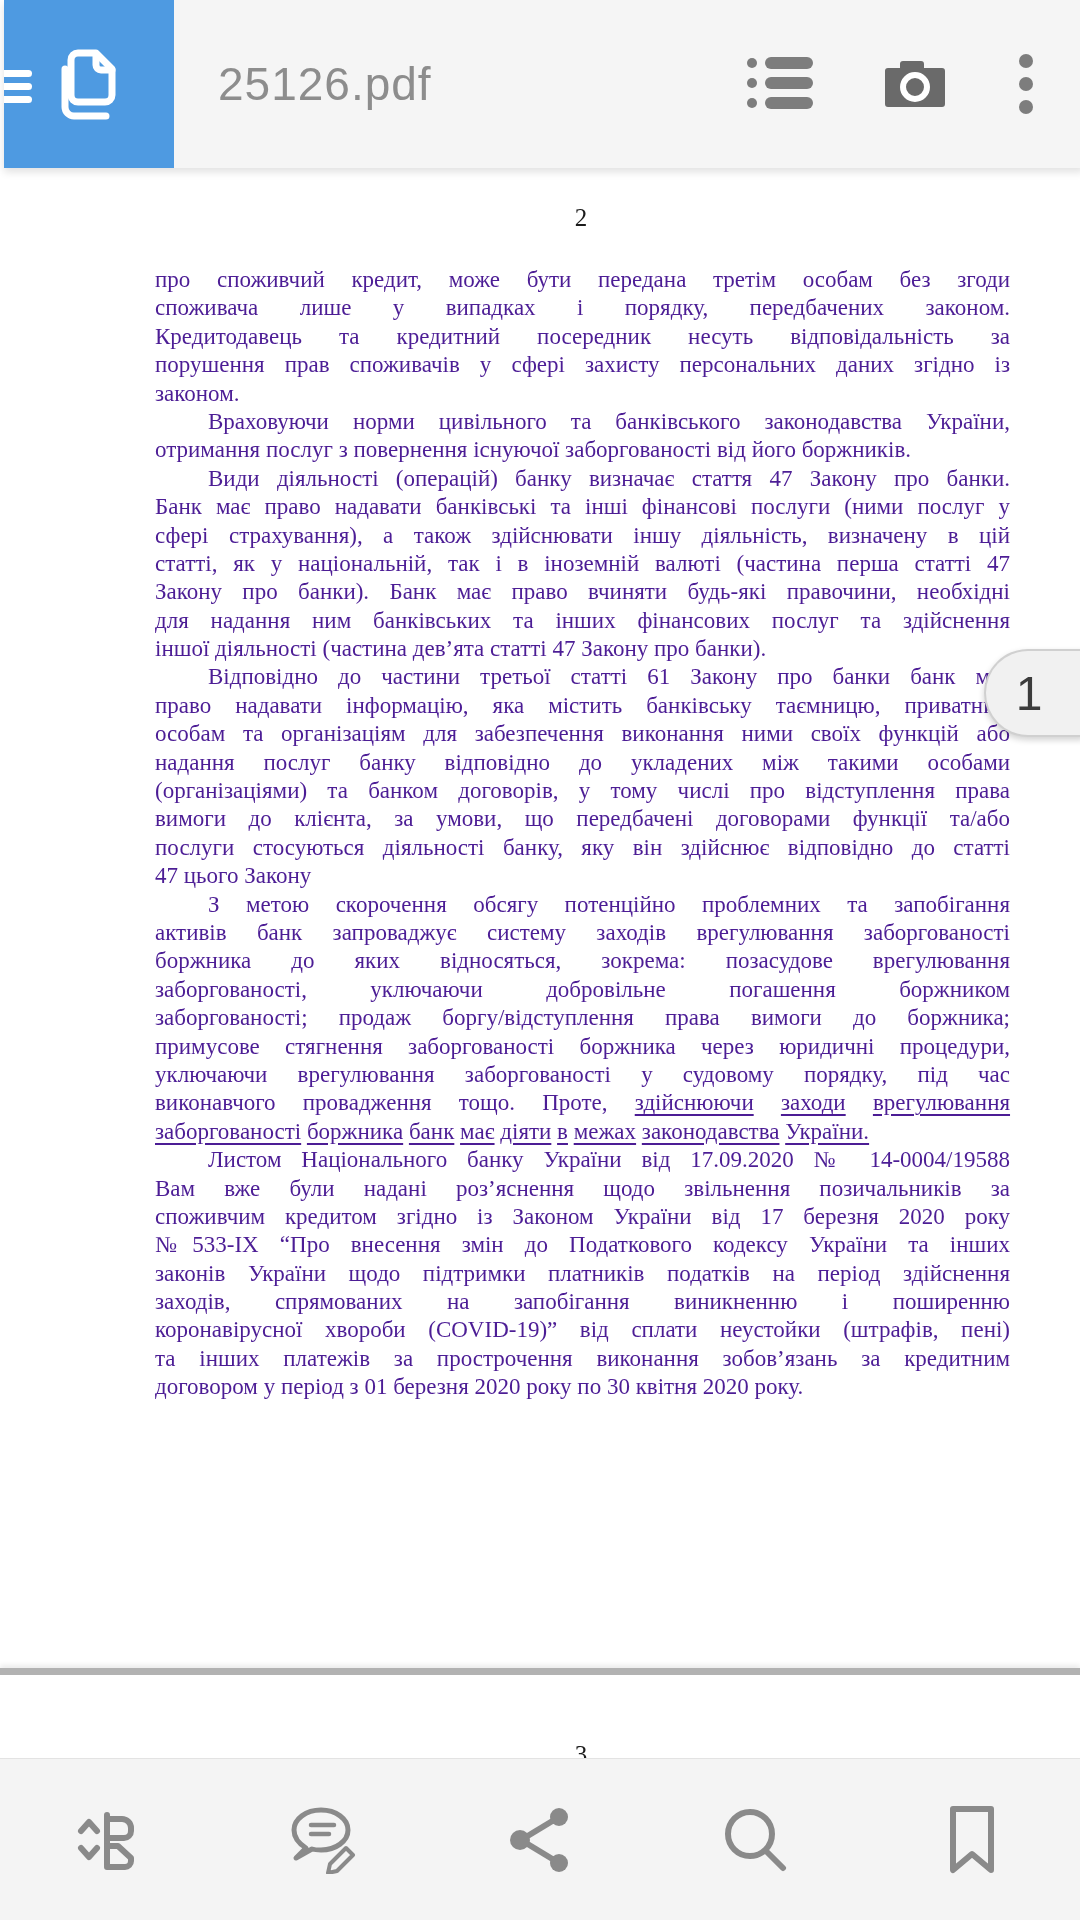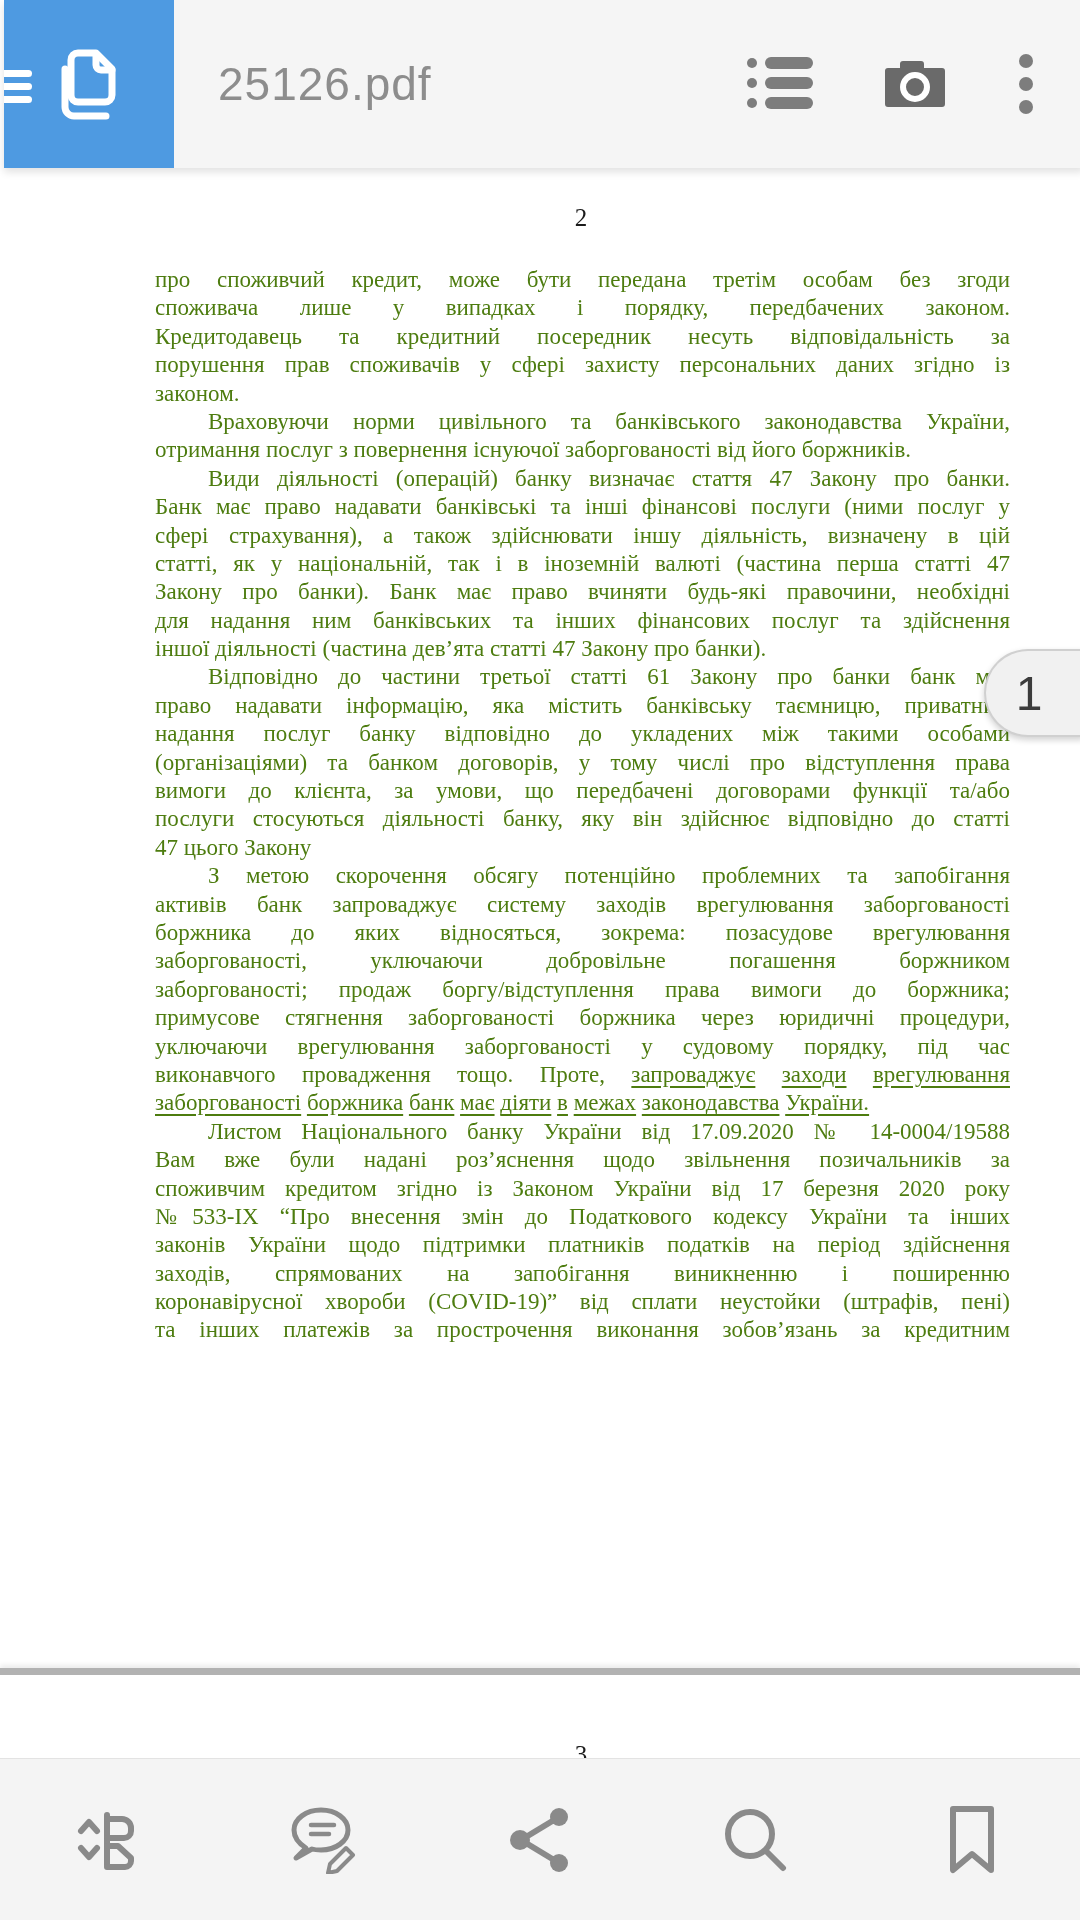--- a/index.html
+++ b/index.html
@@ -23,21 +23,21 @@
   .act-camera{left:868px;width:86px;}
   .act-menu{left:992px;width:60px;}
 
   
   .page1{position:absolute;top:168px;left:0;width:1080px;height:1500px;background:#ffffff;}
   .page-num{position:absolute;left:581px;transform:translateX(-50%);
             font-family:"Liberation Serif","DejaVu Serif",serif;font-size:25px;color:#1c1c1c;}
   .num2{top:36px;}
   .text-block{position:absolute;left:155px;top:98px;width:855px;
               font-family:"Liberation Serif","DejaVu Serif",serif;
-              font-size:23px;line-height:28.4px;color:#4d7c0f;}
+              font-size:23px;line-height:28.4px;color:#4c1d95;}
   .doc-line{text-align:justify;text-align-last:justify;white-space:normal;height:28.4px;overflow:visible;}
   .doc-line.ind{padding-left:53px;}
   .doc-line.fin{text-align-last:left;}
   .doc-line .u{text-decoration:underline;text-underline-offset:4px;text-decoration-thickness:2px;}
 
   .divider{position:absolute;top:1668px;left:0;width:1080px;height:7px;background:#b2b2b2;
            box-shadow:0 -3px 5px rgba(0,0,0,.08);}
   .page2{position:absolute;top:1675px;left:0;width:1080px;height:245px;background:#ffffff;}
   .num3{top:66px;}
 
@@ -118,42 +118,44 @@
         <div class="doc-line fin">отримання послуг з повернення існуючої заборгованості від його боржників.</div>
         <div class="doc-line ind">Види діяльності (операцій) банку визначає стаття 47 Закону про банки.</div>
         <div class="doc-line">Банк має право надавати банківські та інші фінансові послуги (ними послуг у</div>
         <div class="doc-line">сфері страхування), а також здійснювати іншу діяльність, визначену в цій</div>
         <div class="doc-line">статті, як у національній, так і в іноземній валюті (частина перша статті 47</div>
         <div class="doc-line">Закону про банки). Банк має право вчиняти будь-які правочини, необхідні</div>
         <div class="doc-line">для надання ним банківських та інших фінансових послуг та здійснення</div>
         <div class="doc-line fin">іншої діяльності (частина дев’ята статті 47 Закону про банки).</div>
         <div class="doc-line ind">Відповідно до частини третьої статті 61 Закону про банки банк має</div>
         <div class="doc-line">право надавати інформацію, яка містить банківську таємницю, приватним</div>
+        <div class="doc-line">особам та організаціям для забезпечення виконання ними своїх функцій або</div>
         <div class="doc-line">надання послуг банку відповідно до укладених між такими особами</div>
         <div class="doc-line">(організаціями) та банком договорів, у тому числі про відступлення права</div>
         <div class="doc-line">вимоги до клієнта, за умови, що передбачені договорами функції та/або</div>
         <div class="doc-line">послуги стосуються діяльності банку, яку він здійснює відповідно до статті</div>
         <div class="doc-line fin">47 цього Закону</div>
         <div class="doc-line ind">З метою скорочення обсягу потенційно проблемних та запобігання</div>
         <div class="doc-line">активів банк запроваджує систему заходів врегулювання заборгованості</div>
         <div class="doc-line">боржника до яких відносяться, зокрема: позасудове врегулювання</div>
         <div class="doc-line">заборгованості, уключаючи добровільне погашення боржником</div>
         <div class="doc-line">заборгованості; продаж боргу/відступлення права вимоги до боржника;</div>
         <div class="doc-line">примусове стягнення заборгованості боржника через юридичні процедури,</div>
         <div class="doc-line">уключаючи врегулювання заборгованості у судовому порядку, під час</div>
-        <div class="doc-line">виконавчого провадження тощо. Проте, <span class="u">запроваджує</span> <span class="u">заходи</span> <span class="u">врегулювання</span></div>
+        <div class="doc-line">виконавчого провадження тощо. Проте, <span class="u">здійснюючи</span> <span class="u">заходи</span> <span class="u">врегулювання</span></div>
         <div class="doc-line fin"><span class="u">заборгованості</span> <span class="u">боржника</span> <span class="u">банк</span> <span class="u">має</span> <span class="u">діяти</span> <span class="u">в</span> <span class="u">межах</span> <span class="u">законодавства</span> <span class="u">України.</span></div>
         <div class="doc-line ind">Листом Національного банку України від 17.09.2020 № 14-0004/19588</div>
         <div class="doc-line">Вам вже були надані роз’яснення щодо звільнення позичальників за</div>
         <div class="doc-line">споживчим кредитом згідно із Законом України від 17 березня 2020 року</div>
         <div class="doc-line">№533-IX “Про внесення змін до Податкового кодексу України та інших</div>
         <div class="doc-line">законів України щодо підтримки платників податків на період здійснення</div>
         <div class="doc-line">заходів, спрямованих на запобігання виникненню і поширенню</div>
         <div class="doc-line">коронавірусної хвороби (COVID-19)” від сплати неустойки (штрафів, пені)</div>
         <div class="doc-line">та інших платежів за прострочення виконання зобов’язань за кредитним</div>
+        <div class="doc-line fin">договором у період з 01 березня 2020 року по 30 квітня 2020 року.</div>
       </div>
   </section>
 
   <div class="divider"></div>
 
   <section class="page2">
     <div class="page-num num3">3</div>
   </section>
 
   <div class="page-tab">

